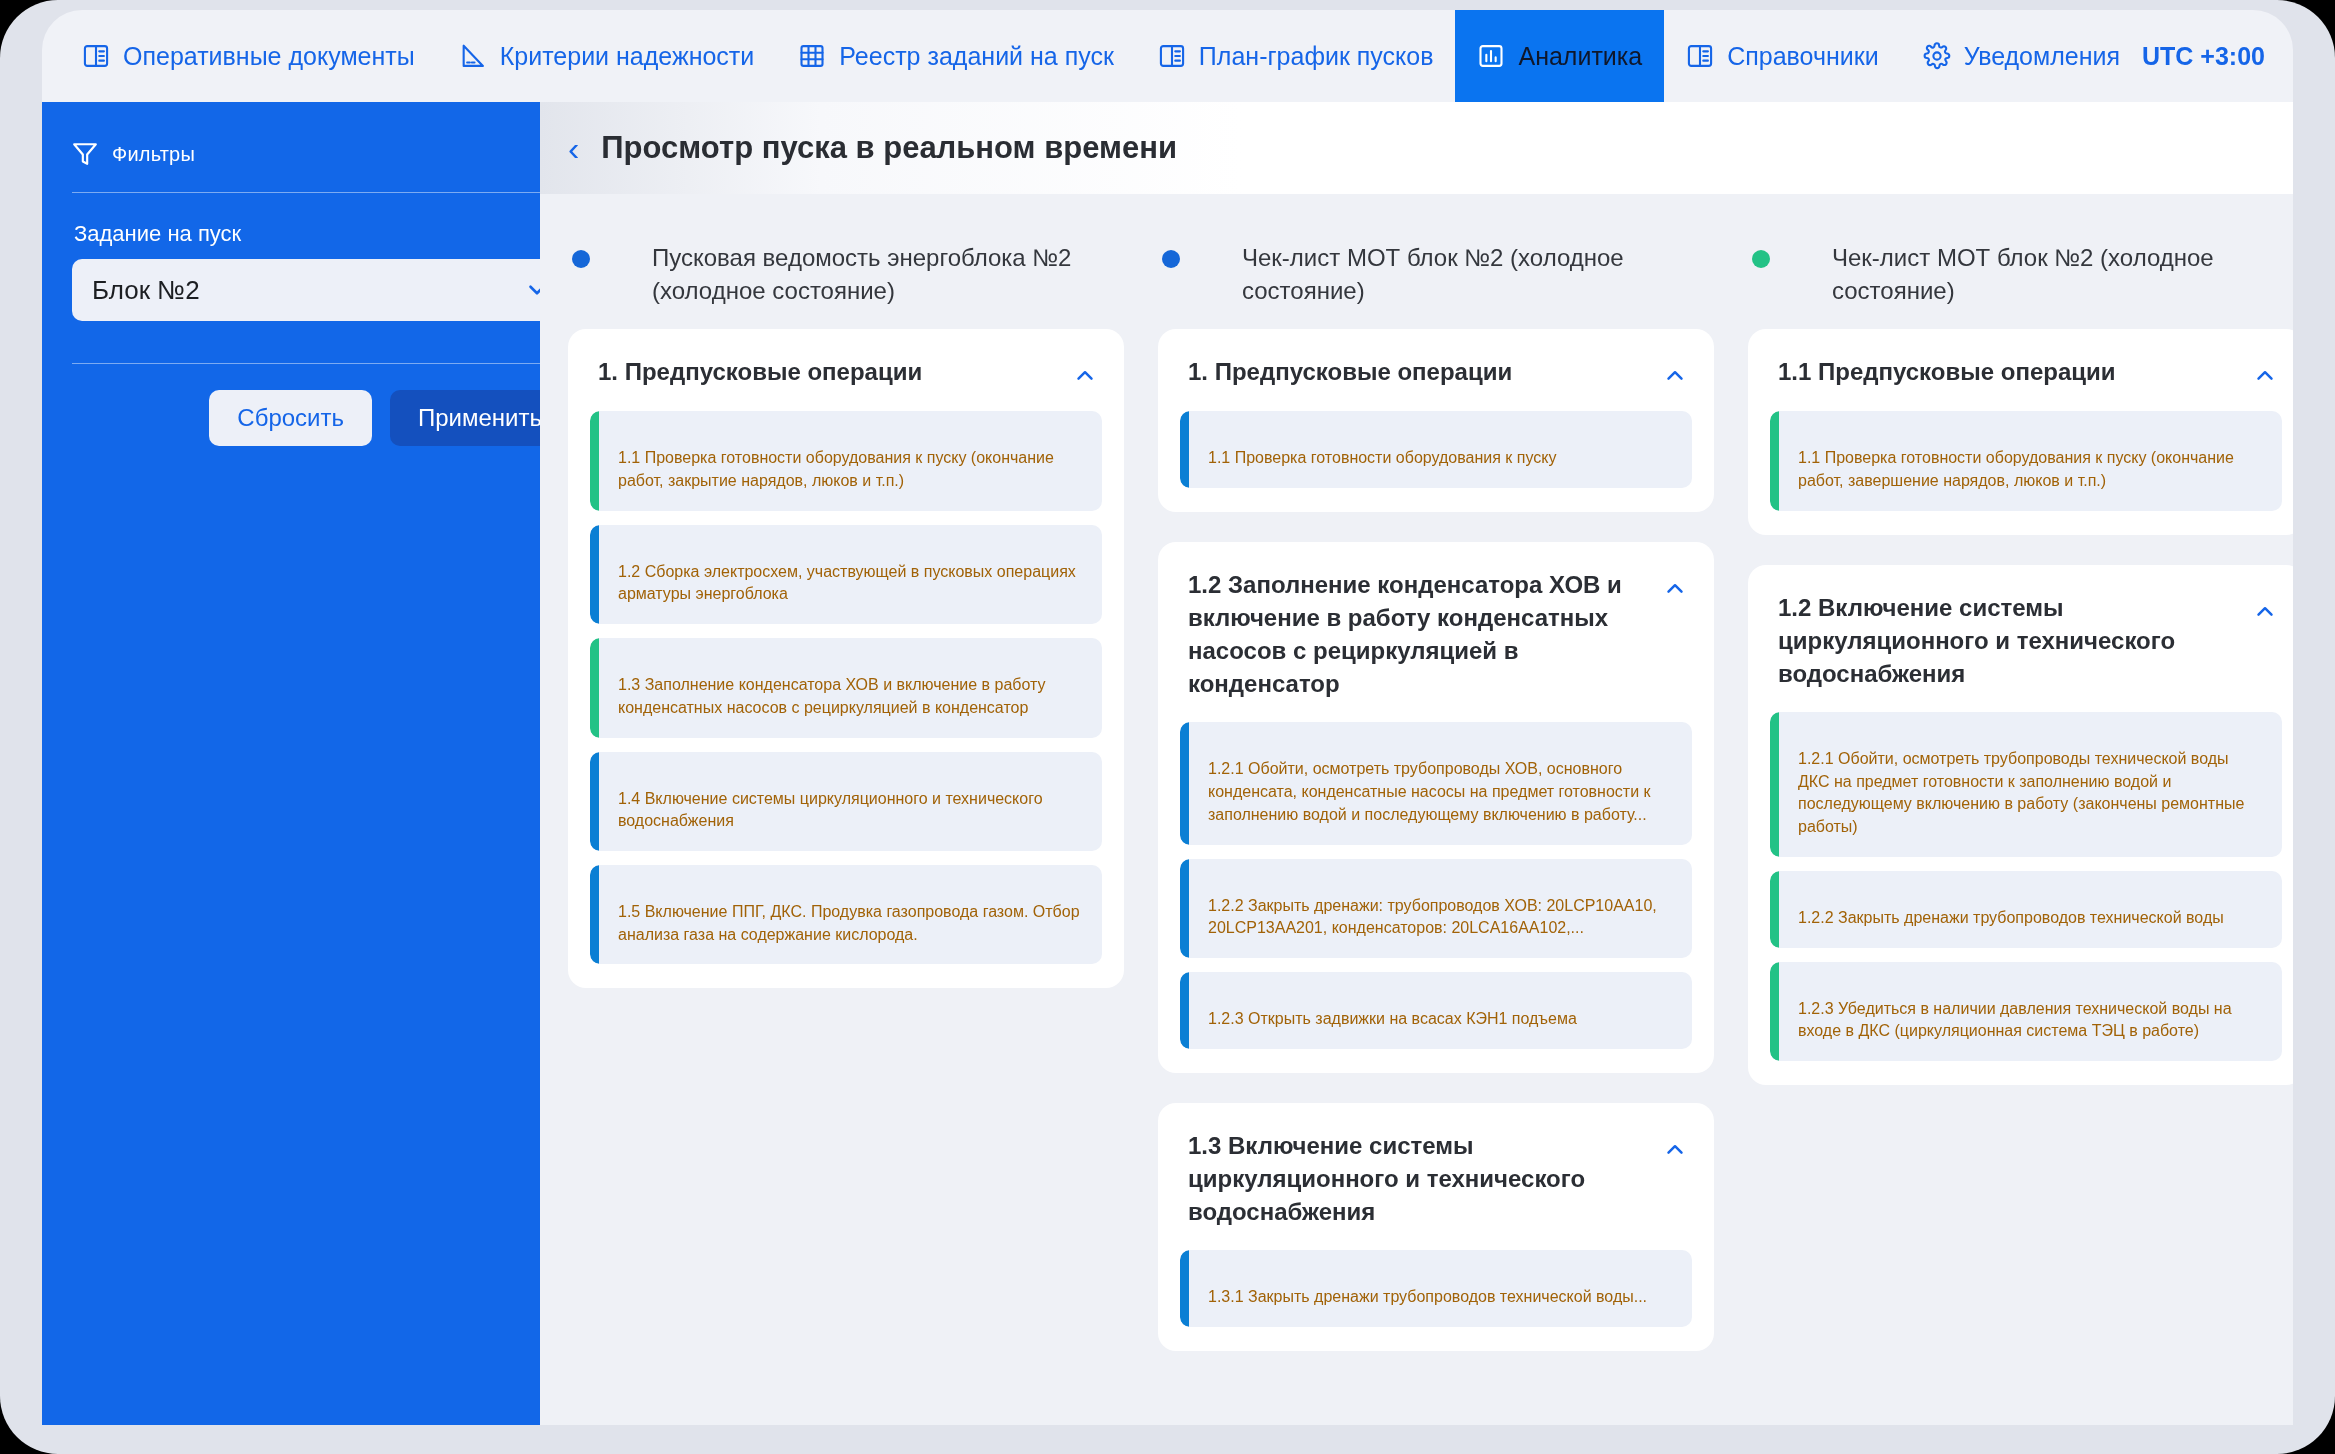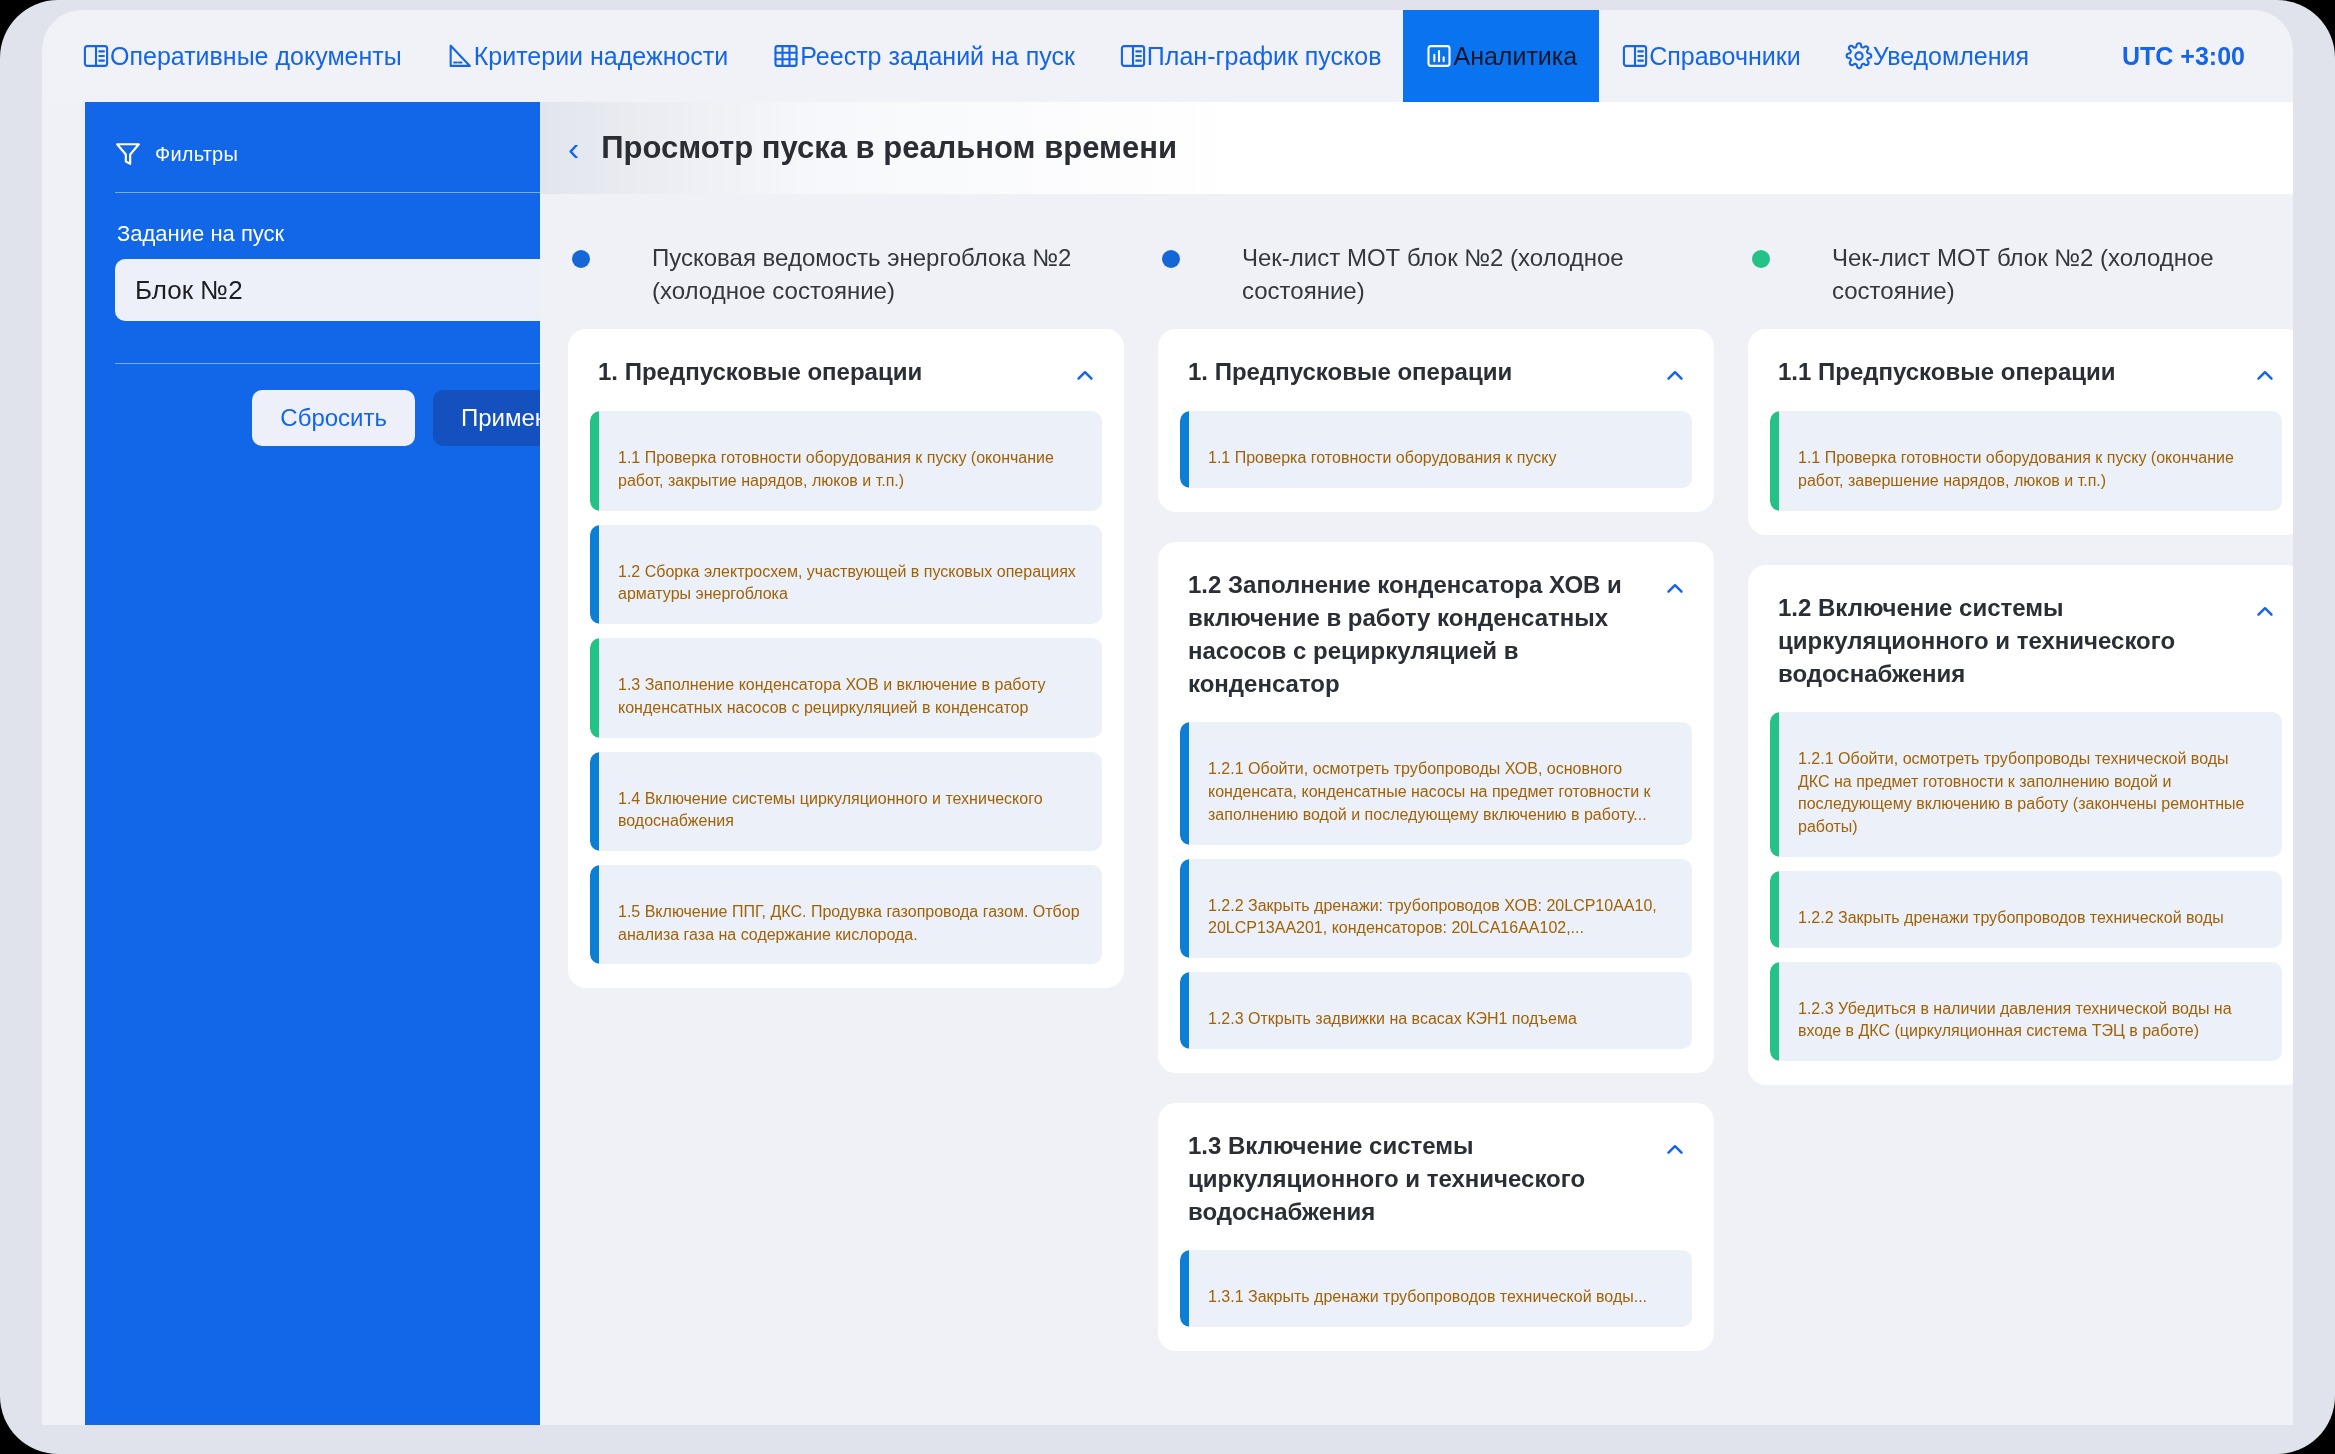--- a/index.html
+++ b/index.html
@@ -38,20 +38,21 @@
   }
   .nav-items {
     display: flex;
     align-items: stretch;
     height: 100%;
     padding-left: 18px;
   }
   .nav-item {
     display: flex;
     align-items: center;
+    gap: 13px;
     padding: 0 22px;
     color: #1565E8;
     font-size: 25px;
     white-space: nowrap;
     cursor: pointer;
   }
   .nav-item.active {
     background: #0A74F0;
     color: #0f172a;
   }
@@ -77,21 +78,20 @@
     overflow: hidden;
   }
 
   
   .sidebar {
     position: absolute;
     left: 0; top: 0;
     width: 558px; height: 1323px;
     background: #1267E8;
     padding: 28px 30px 8px 30px;
-    margin-left: 43px;
   }
   .filters-head {
     display: flex;
     align-items: center;
     height: 48px;
   }
   .filters-head .f-ico { margin-right: 14px; display: flex; }
   .filters-title {
     color: #FFFFFF;
     font-size: 20px;

